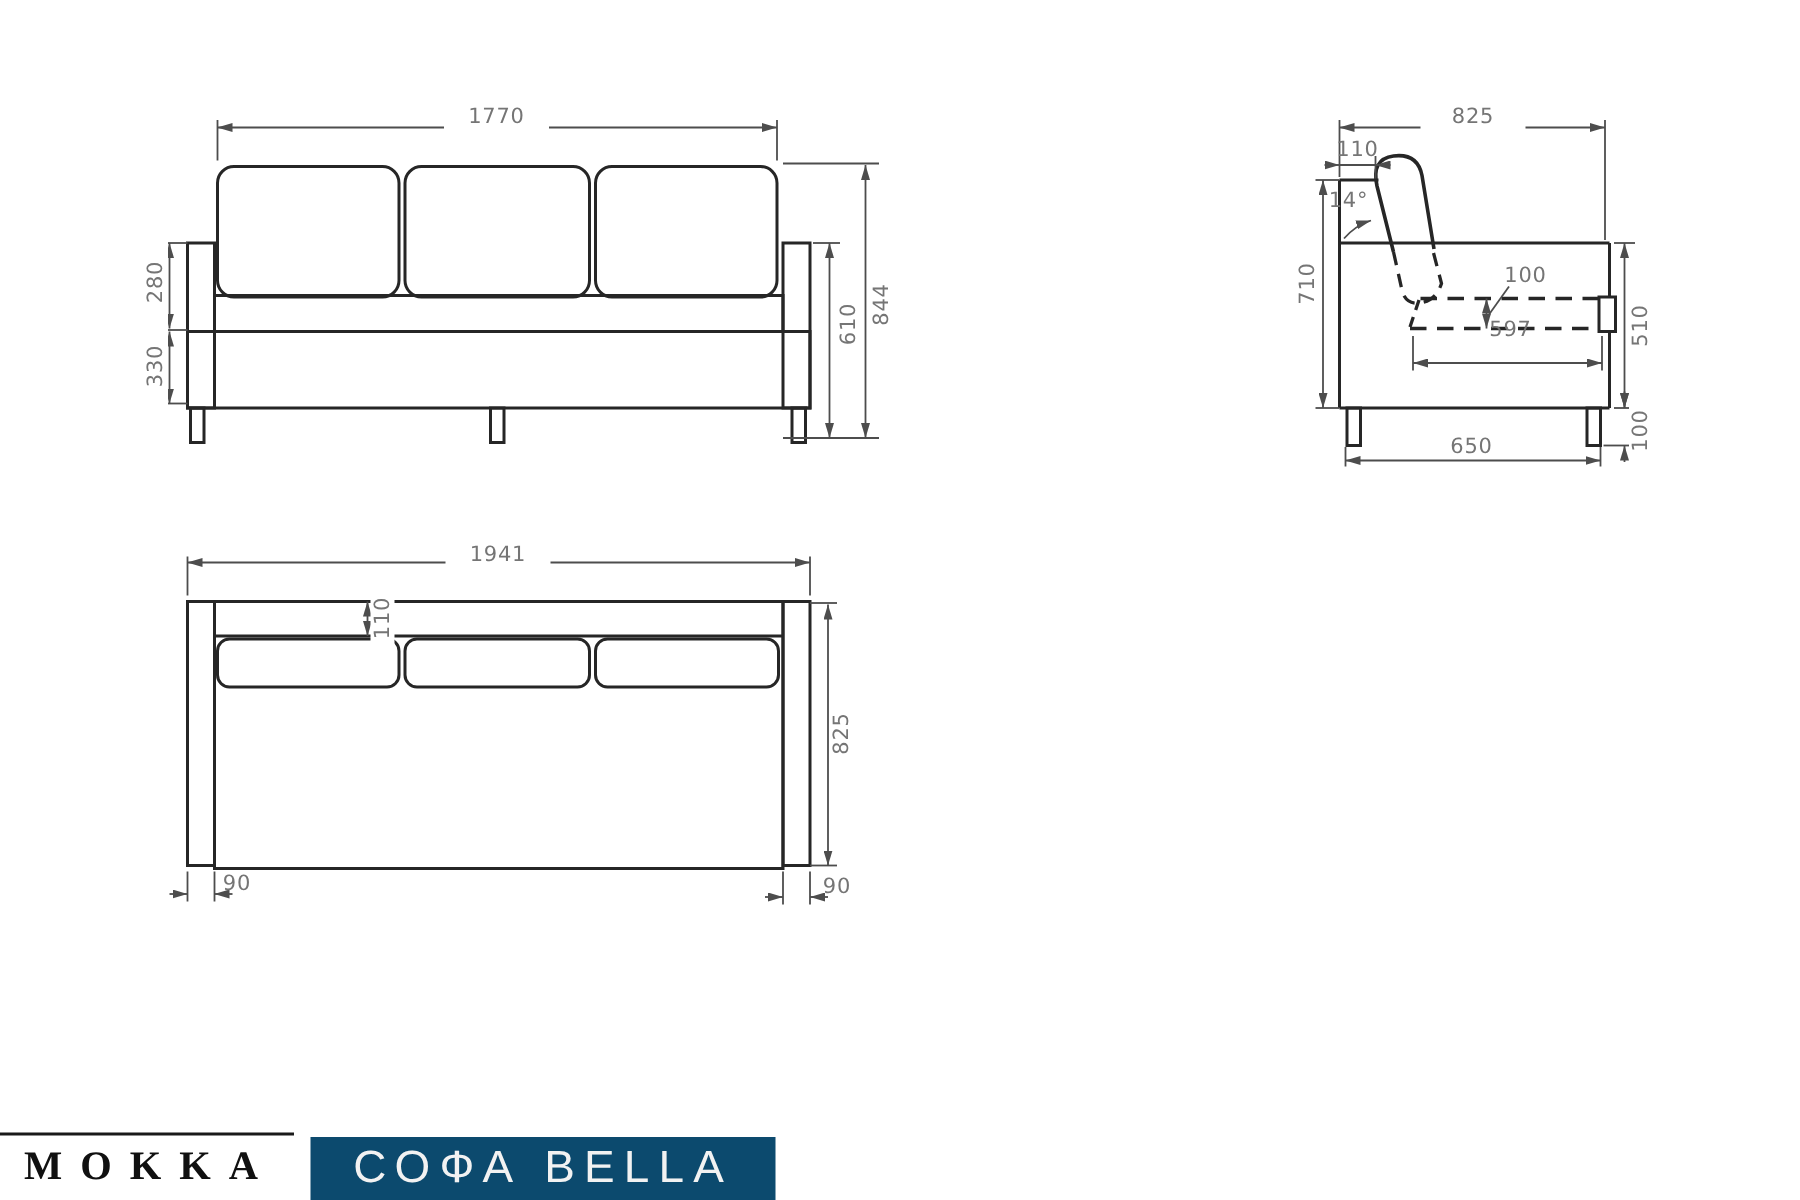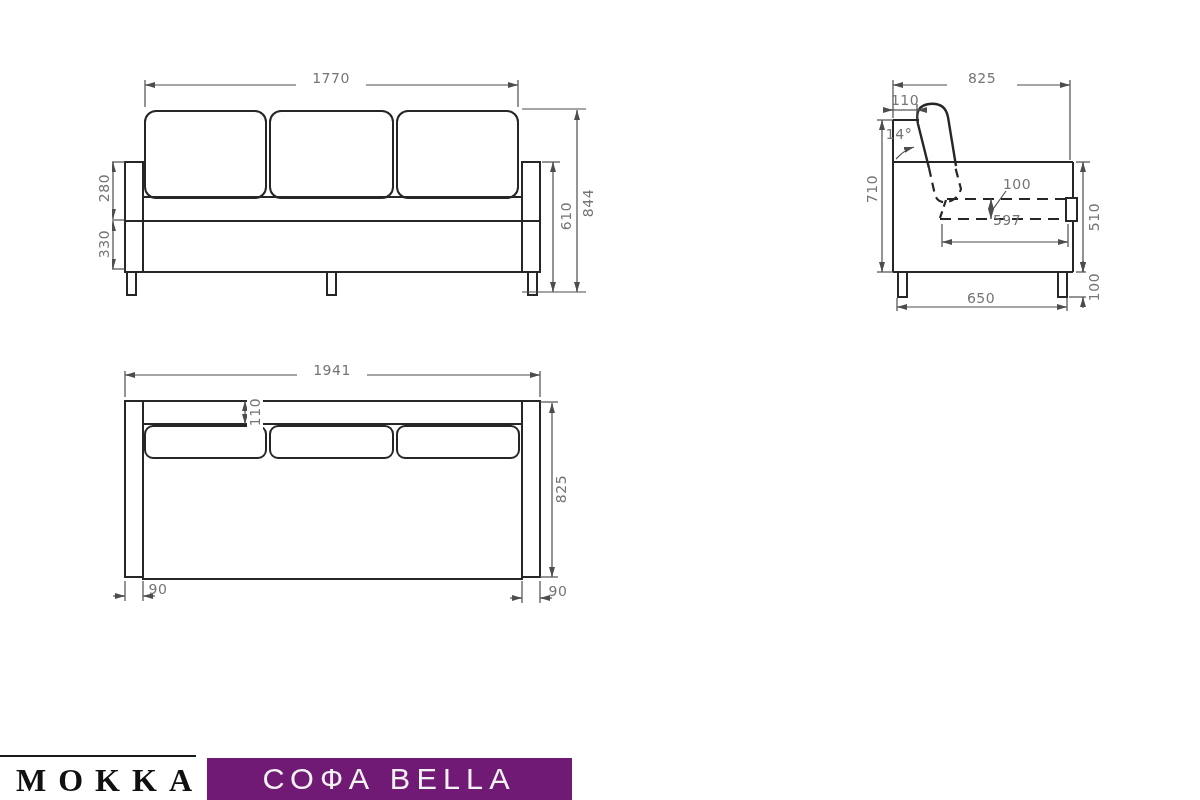--- a/index.html
+++ b/index.html
@@ -6,22 +6,22 @@
   #canvas{position:relative;width:1200px;height:800px;background:#ffffff;overflow:hidden;
           font-family:"DejaVu Sans",sans-serif;padding-left:24px;}
   svg{position:absolute;left:0;top:0;}
   .dim{position:absolute;width:70px;height:16px;display:flex;align-items:center;justify-content:center;
        font-size:14px;color:#757575;letter-spacing:.5px;background:#fff;line-height:16px;
        white-space:nowrap;}
   .dim.rot{transform:rotate(-90deg);}
   .dim.nobg{background:transparent;}
   #brand-rule{position:absolute;left:0;top:755px;width:196px;height:2px;background:#1a1a1a;}
   #brand-name{position:absolute;left:16px;top:762px;font-family:"Liberation Serif",serif;
-              font-size:32px;letter-spacing:12px;color:#101010;font-weight:600;}
-  #product-box{position:absolute;left:207px;top:758px;width:365px;height:42px;background:#701a75;
+              font-size:27px;letter-spacing:12px;color:#101010;font-weight:600;}
+  #product-box{position:absolute;left:207px;top:758px;width:310px;height:42px;background:#0c4a6e;
                display:flex;align-items:center;justify-content:center;}
   #product-name{font-family:"Liberation Sans",sans-serif;font-size:30px;font-weight:300;
                 letter-spacing:6px;color:#f2f2f2;transform:scaleX(1.02);}
 </style>
 </head>
 <body>
 
 <div id="canvas">
 
   <svg width="1200" height="800" viewBox="0 0 1200 800">

